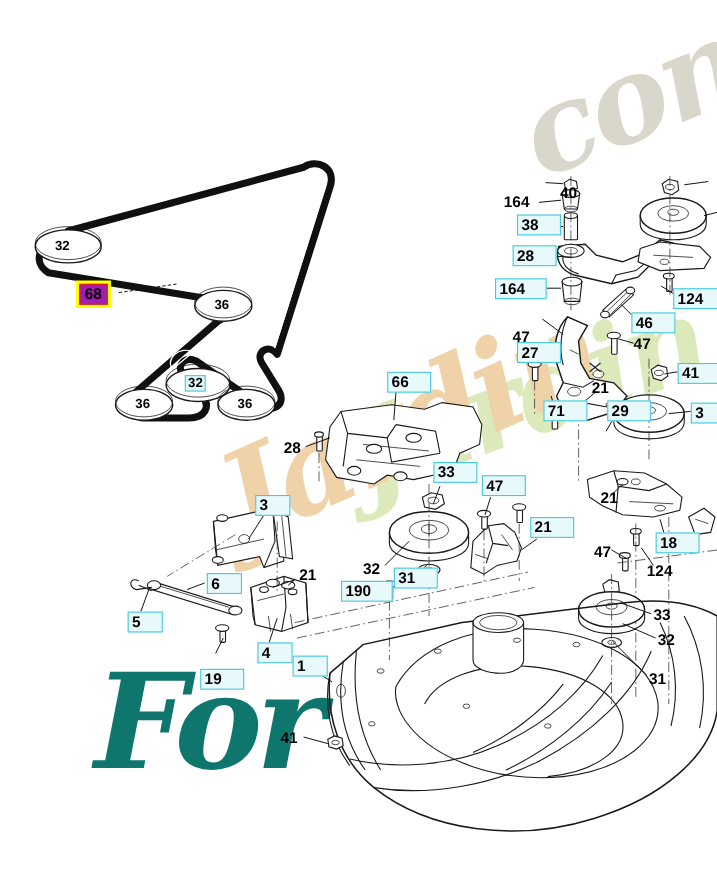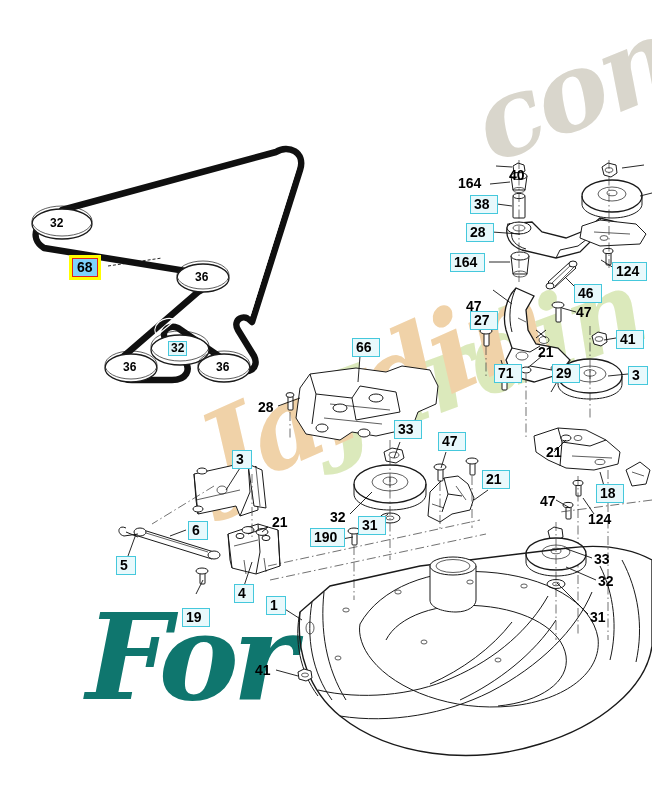--- a/index.html
+++ b/index.html
@@ -23,25 +23,25 @@
     color:#000;
     line-height:1;
     white-space:nowrap;
     display:flex;align-items:center;justify-content:center;
     user-select:none;
   }
   .lbl.plain{font-size:14px;}
   .lbl.boxed{
     border:1.6px solid #45c8dc;
     background:#e8f9fc;
-    padding:1px 7px 2px 3px;
+    padding:1px 19px 2px 3px;
     font-size:14px;
   }
   .lbl.hl{
-    background:#7dd3fc;
+    background:#a21caf;
     border:1.6px solid #e02020;
     padding:1px 4px 2px 4px;
     font-size:14px;
     box-shadow:0 0 0 3px #ffff00;
   }
   .lbl.pul{
     font-size:12px;font-weight:bold;
   }
   .lbl.pulbox{
     font-size:12px;font-weight:bold;

